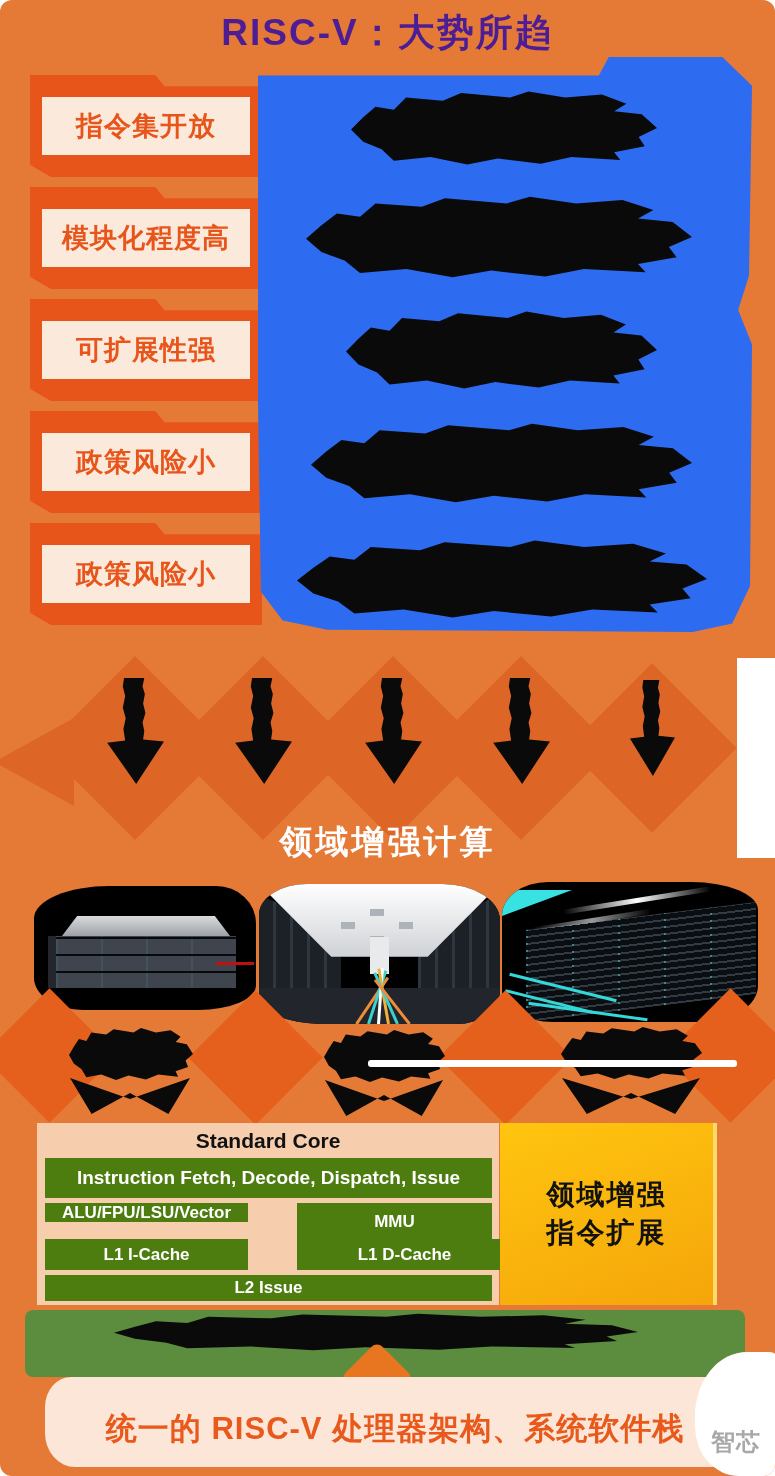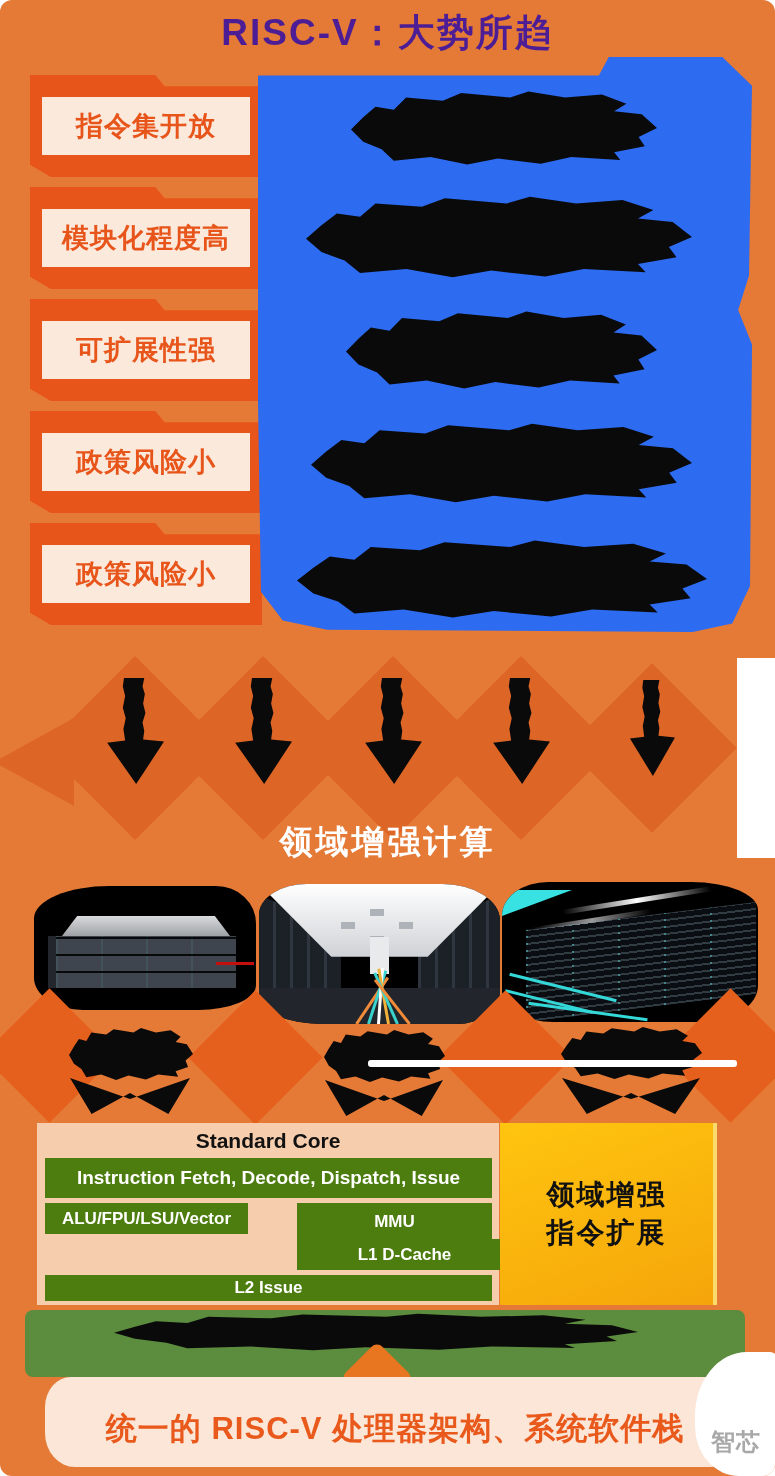--- a/index.html
+++ b/index.html
@@ -197,22 +197,23 @@
   <div class="abs redact" style="left:324px;top:1029px;width:121px;height:54px"></div>
   <div class="abs redact" style="left:561px;top:1026px;width:141px;height:54px"></div>
   <div class="abs ribbon" style="left:70px;top:1078px;width:120px;height:36px"></div>
   <div class="abs ribbon" style="left:325px;top:1080px;width:118px;height:36px"></div>
   <div class="abs ribbon" style="left:562px;top:1078px;width:138px;height:36px"></div>
   <div class="abs white-line"></div>
 
   <div class="abs core-panel">
     <div class="core-title">Standard Core</div>
     <div class="core-box" style="left:8px;top:35px;width:447px;height:40px;font-size:19px">Instruction Fetch, Decode, Dispatch, Issue</div>
-    <div class="core-box" style="left:8px;top:80px;width:203px;height:31px;font-size:17px">ALU/FPU/LSU/Vector</div>
+    <div class="core-box" style="left:8px;top:80px;width:203px;height:19px;font-size:17px">ALU/FPU/LSU/Vector</div>
     <div class="core-box" style="left:260px;top:80px;width:195px;height:38px;font-size:17px">MMU</div>
+    <div class="core-box" style="left:8px;top:116px;width:203px;height:31px;font-size:17px">L1 I-Cache</div>
     <div class="core-box" style="left:260px;top:116px;width:215px;height:31px;font-size:17px">L1 D-Cache</div>
     <div class="core-box" style="left:8px;top:152px;width:447px;height:26px;font-size:17px">L2 Issue</div>
   </div>
   <div class="abs ext-box">
     <div>领域增强</div>
     <div>指令扩展</div>
   </div>
 
   <div class="abs green-bar"></div>
   <div class="abs redact" style="left:114px;top:1313px;width:524px;height:38px"></div>

